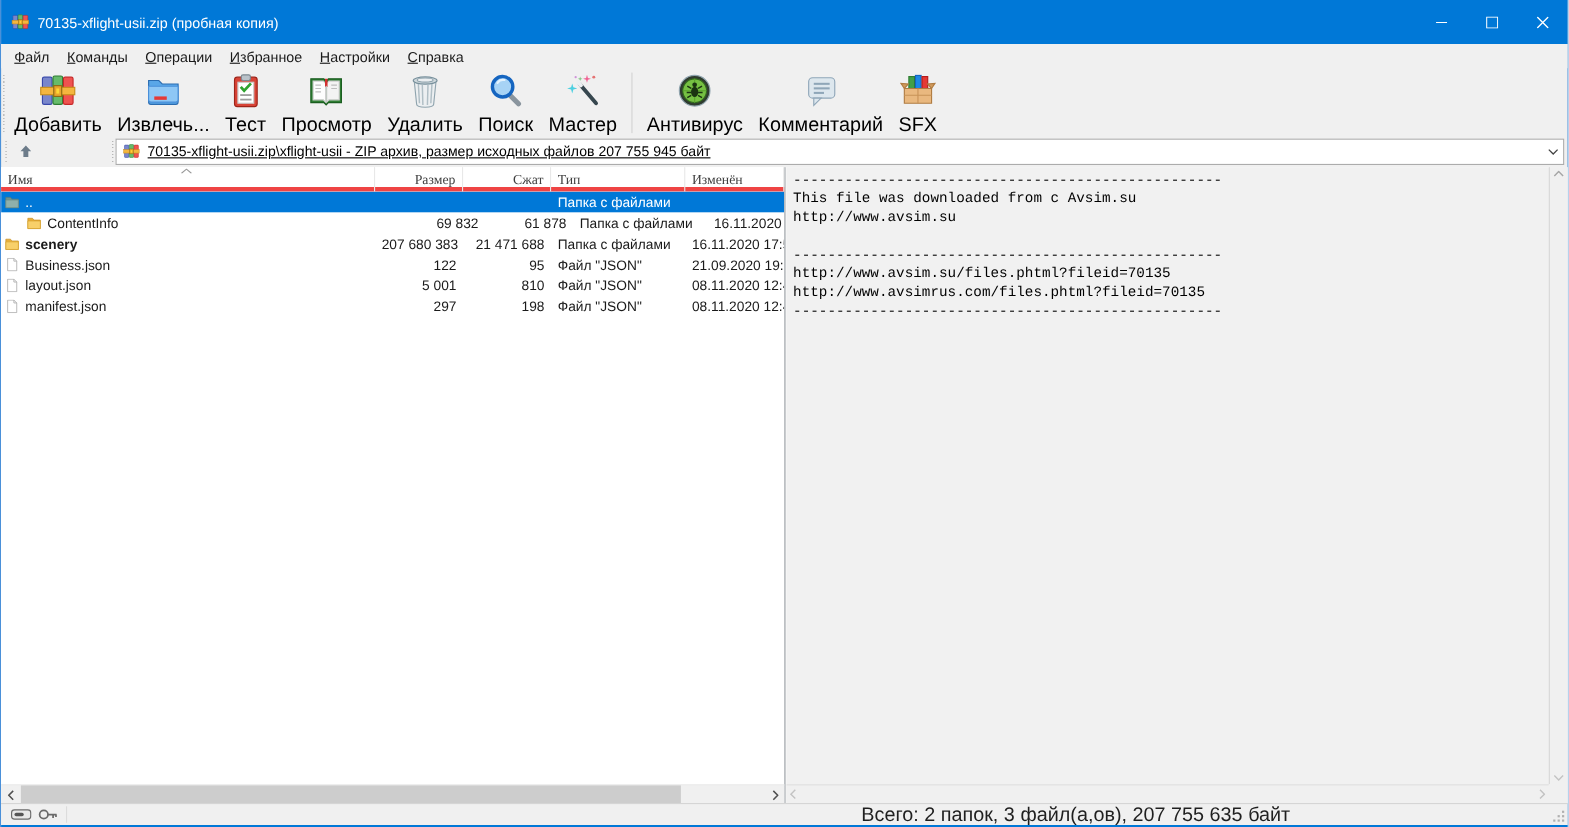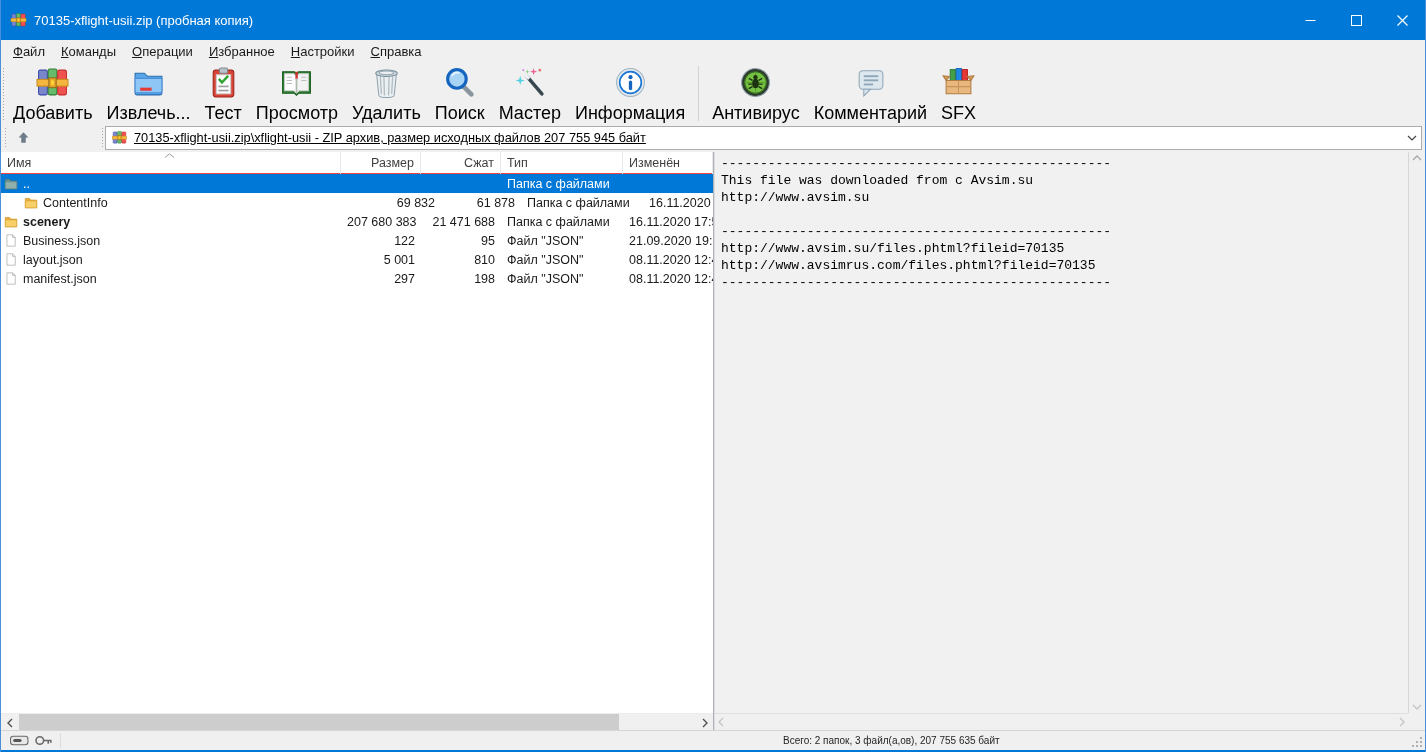--- a/index.html
+++ b/index.html
@@ -45,21 +45,21 @@
   .combo { flex:1; height:24px; background:#ffffff; border:1px solid #acacac;
     display:flex; align-items:center; padding:0 4px 0 5px; }
   .combo .c-icon { width:17px; height:15px; flex:none; margin-right:6px; }
   .combo .c-text { flex:1; font-size:12.8px; color:#000; white-space:nowrap; overflow:hidden; }
   .combo .c-chevron { flex:none; margin-left:4px; }
 
   
   .main { flex:1; display:flex; background:#ffffff; min-height:0; }
 
   .left-panel { width:712px; flex:none; display:flex; flex-direction:column; background:#ffffff; }
-  .list-header { height:22px; display:flex; position:relative; border-bottom:1px solid #ef4444; flex:none; }
+  .list-header { height:22px; display:flex; position:relative; border-bottom:4px solid #ef4444; flex:none;font-family:Liberation Serif, serif; }
   .hcell { font-size:12.5px; color:#3f3f3f; padding:4px 6px 0; border-right:1px solid #e8e8e8;
     height:22px; white-space:nowrap; overflow:hidden; }
   .ar { text-align:right; }
   .sort-chevron { position:absolute; left:163px; top:1px; }
   .file-rows { flex:1; overflow:hidden; }
   .frow { height:19px; display:flex; align-items:center; font-size:12.5px; color:#1a1a1a; }
   .frow.sel { background:#0078d7; color:#ffffff; }
   .cell { padding:0 6px; white-space:nowrap; overflow:hidden; flex:none; }
   .cell.name { display:flex; align-items:center; padding-left:3px; }
   .row-ic { width:14px; height:13px; flex:none; margin-right:5px; }
@@ -79,21 +79,21 @@
     justify-content:space-between; align-items:center; padding:3px 0; }
   .hscroll2 { position:absolute; left:0; right:17px; bottom:0; height:17px; background:#f0f0f0;
     border-top:1px solid #dedede; display:flex; justify-content:space-between; align-items:center; padding:0 3px; }
   .sb-corner { position:absolute; right:0; bottom:0; width:17px; height:17px; background:#f0f0f0; }
 
   
   .statusbar { height:20px; flex:none; background:#f0f0f0; border-top:1px solid #d5d5d5;
     display:flex; align-items:center; position:relative; }
   .st-icons { display:flex; align-items:center; gap:5px; padding-left:9px; }
   .st-sep { width:1px; height:15px; background:#dcdcdc; margin-left:7px; }
-  .status-text { position:absolute; left:782px; font-size:10px; color:#1f1f1f; white-space:nowrap; }
+  .status-text { position:absolute; left:782px; font-size:18px; color:#1f1f1f; white-space:nowrap; }
   .resize-grip { position:absolute; right:2px; bottom:2px; }
   .bottom-edge { height:2px; background:#0078d7; flex:none; }
 </style>
 </head>
 <body>
 
 <svg width="0" height="0" style="position:absolute" aria-hidden="true">
   <defs>
     <symbol id="i-books" viewBox="0 0 32 32">
       <rect x="2.5" y="4" width="8.5" height="24" rx="1.5" fill="#7986cb" stroke="#3949ab"></rect>
@@ -270,26 +270,20 @@
         <svg class="tb-ic">
           <use href="#i-magnifier"></use>
         </svg>
         <span class="tb-label">Поиск</span>
       </div>
       <div class="tb-btn">
         <svg class="tb-ic">
           <use href="#i-wand"></use>
         </svg>
         <span class="tb-label">Мастер</span>
-      </div>
-      <div class="tb-btn">
-        <svg class="tb-ic">
-          <use href="#i-info"></use>
-        </svg>
-        <span class="tb-label">Информация</span>
       </div>
       <div class="tb-sep"></div>
       <div class="tb-btn">
         <svg class="tb-ic">
           <use href="#i-antivirus"></use>
         </svg>
         <span class="tb-label">Антивирус</span>
       </div>
       <div class="tb-btn">
         <svg class="tb-ic">

